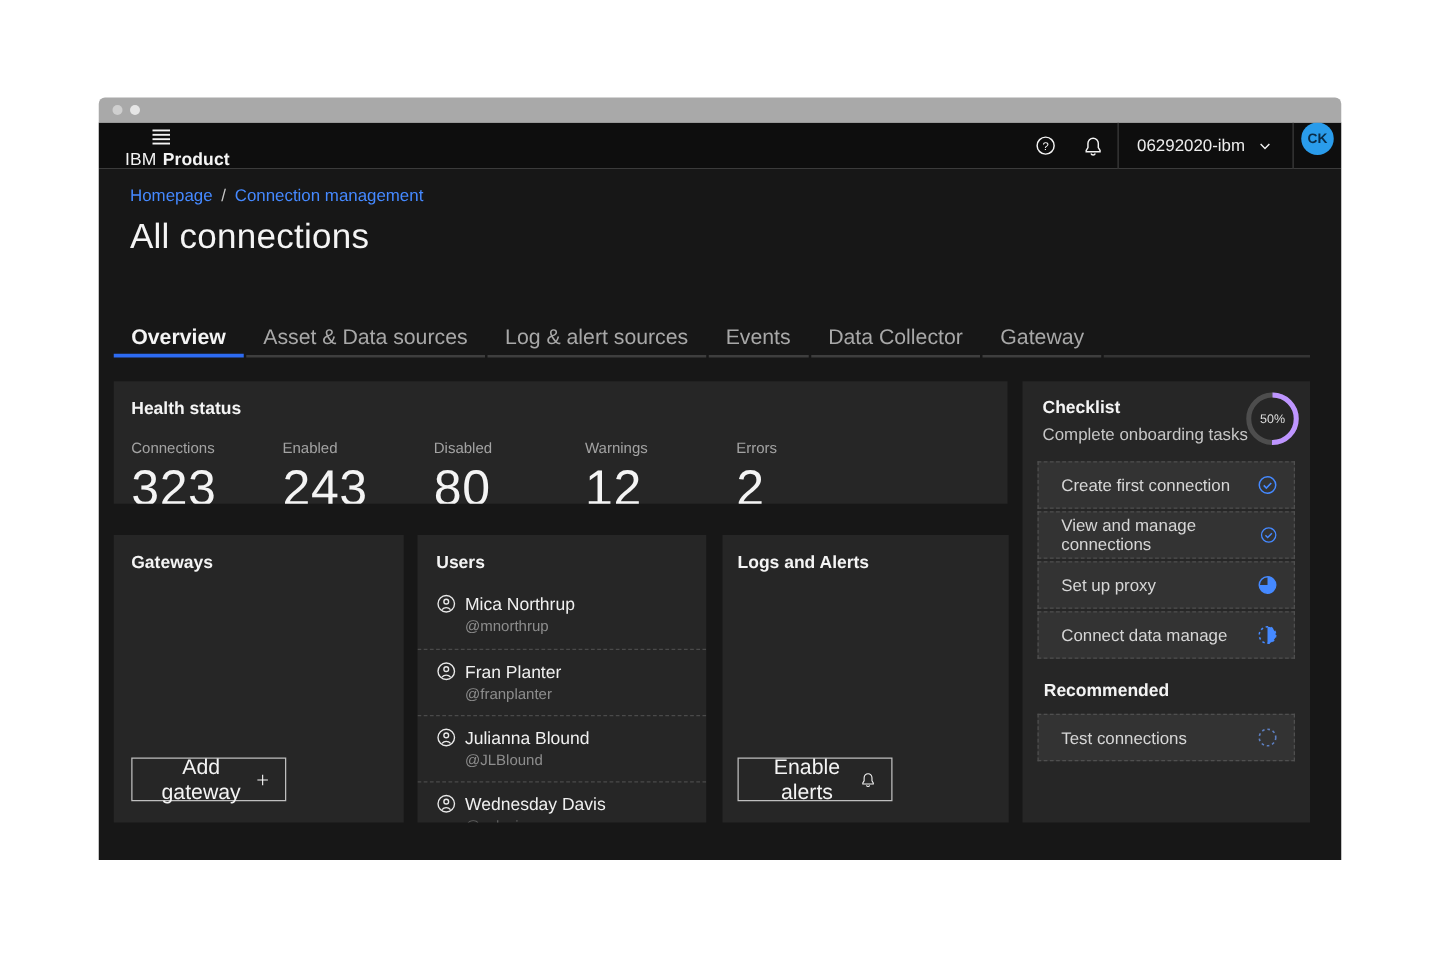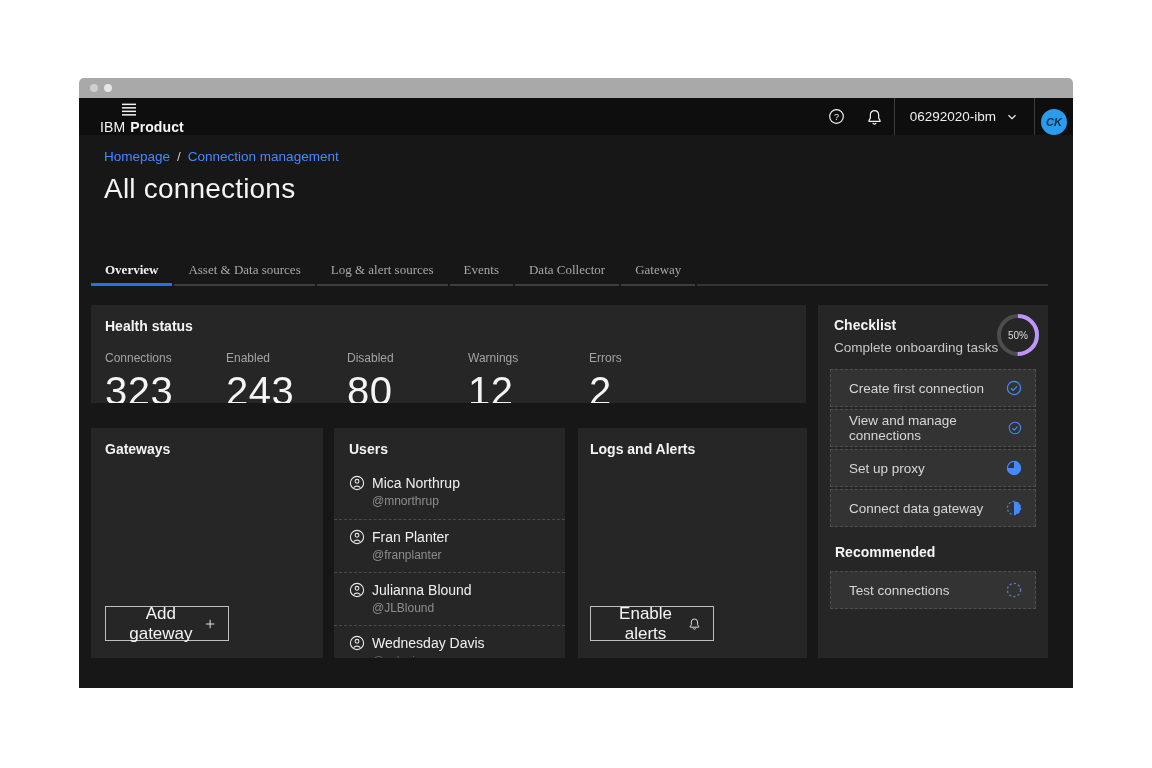--- a/index.html
+++ b/index.html
@@ -18,37 +18,37 @@
   .hdr-left { display:flex; align-items:center; padding-left:12px;flex-direction:column; }
   .menu-btn { width:32px; height:100%; display:flex; align-items:center; justify-content:flex-start; cursor:pointer; }
   .brand { font-size:14px; margin-left:9px; letter-spacing:.1px; color:#f4f4f4; }
   .brand b { font-weight:700; }
   .brand .pfx { font-weight:500; margin-right:5px; }
   .hdr-spacer { flex:1; }
   .hdr-right { display:flex; align-items:stretch; }
   .icon-btn { width:38px; display:flex; align-items:center; justify-content:center; cursor:pointer; }
   .hdr-divider { width:1px; background:#3c3c3c; }
   .account-btn { display:flex; align-items:center; gap:9px; padding:0 15px; font-size:13.5px; color:#ededed; cursor:pointer; }
-  .avatar-wrap { width:38px; display:flex; align-items:flex-end; justify-content:center; cursor:pointer;font-style:italic; }
+  .avatar-wrap { width:38px; display:flex; align-items:flex-start; justify-content:center; cursor:pointer; }
   .avatar { width:26px; height:26px; border-radius:50%; background:#2a9ceb; color:#0a2c48;
     font-size:11px; font-weight:700; display:flex; align-items:center; justify-content:center; }
 
   
   .content { position:relative; height:553px; background:#171717; overflow:hidden; }
 
   .breadcrumb { position:absolute; left:25px; top:14px; font-size:13.5px; }
   .breadcrumb a { color:#4589ff; text-decoration:none; cursor:pointer; }
   .crumb-sep { color:#c6c6c6; margin:0 7px; }
 
   .page-title { position:absolute; left:25px; top:38px; font-size:28px; font-weight:300; color:#f4f4f4; letter-spacing:.2px; }
 
   
   .tabs { position:absolute; left:12px; right:25px; top:121px; display:flex; height:30px; }
-  .tab { padding:0 14px; margin-right:2px; font-size:13px; color:#a8a8a8; display:flex; align-items:center;
-    border-bottom:2px solid #3e3e3e; cursor:pointer; white-space:nowrap;font-family:Liberation Serif, serif; }
+  .tab { padding:0 14px; margin-right:2px; font-size:17px; color:#a8a8a8; display:flex; align-items:center;
+    border-bottom:2px solid #3e3e3e; cursor:pointer; white-space:nowrap; }
   .tab.selected { color:#f4f4f4; font-weight:700; border-bottom:3px solid #2d6bf2; }
   .tab-filler { flex:1; border-bottom:2px solid #343434; }
 
   
   .card { position:absolute; background:#262626; overflow:hidden; }
   .card-title { font-size:14px; font-weight:700; color:#f4f4f4; }
 
   .card-health { left:12px; top:170px; width:715px; height:98px; padding:13px 14px; }
   .stats { display:flex; margin-top:17px; }
   .stat { width:121px; }
@@ -295,21 +295,21 @@
 
         <div class="cl-row">
           <span>Set up proxy</span>
           <svg width="16" height="16" viewBox="0 0 16 16">
             <circle cx="8" cy="8" r="6.6" fill="none" stroke="#4589ff" stroke-width="1.2"></circle>
             <path d="M8 8 L8 1.4 A6.6 6.6 0 1 1 1.4 8 Z" fill="#4589ff"></path>
           </svg>
         </div>
 
         <div class="cl-row">
-          <span>Connect data gateway</span>
+          <span>Connect data manage</span>
           <svg width="16" height="16" viewBox="0 0 16 16">
             <circle cx="8" cy="8" r="6.6" fill="none" stroke="#4589ff" stroke-width="1.2" stroke-dasharray="2 2.2"></circle>
             <path d="M8 1.4 A6.6 6.6 0 0 1 8 14.6 Z" fill="#4589ff"></path>
           </svg>
         </div>
 
         <div class="cl-rec-title">Recommended</div>
 
 
         <div class="cl-row">

